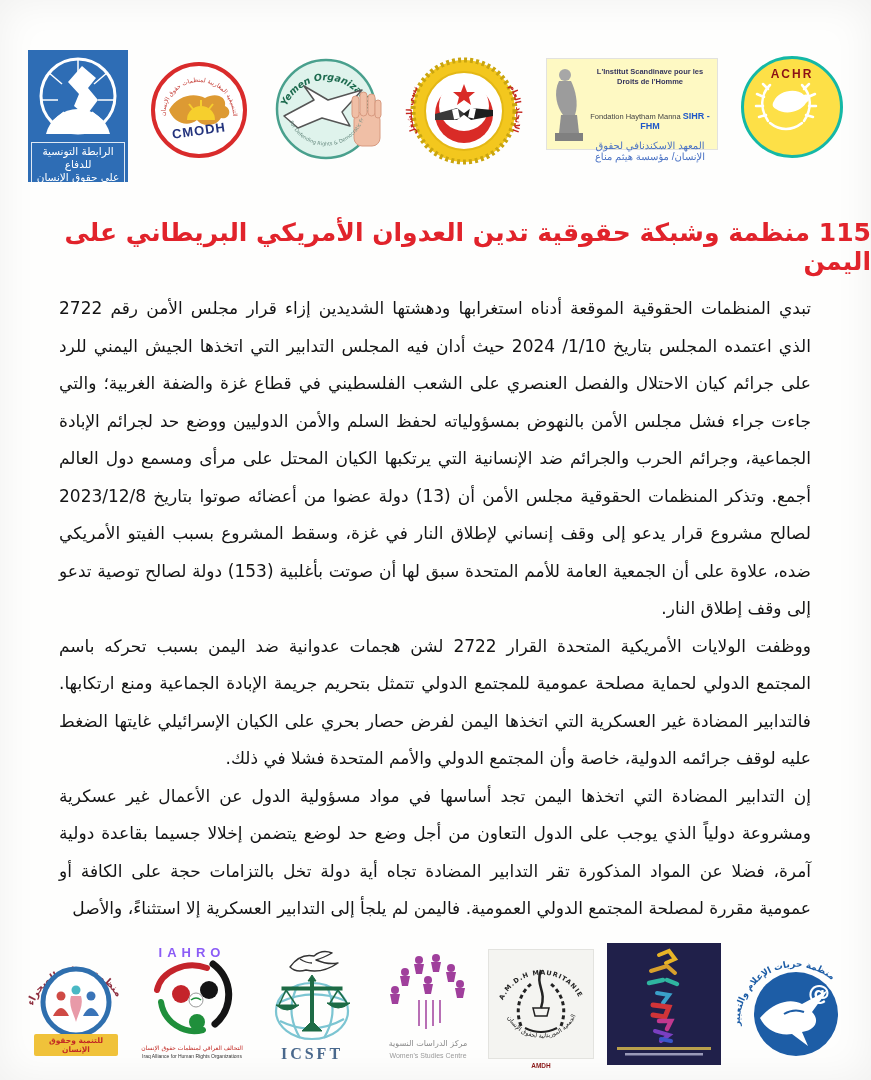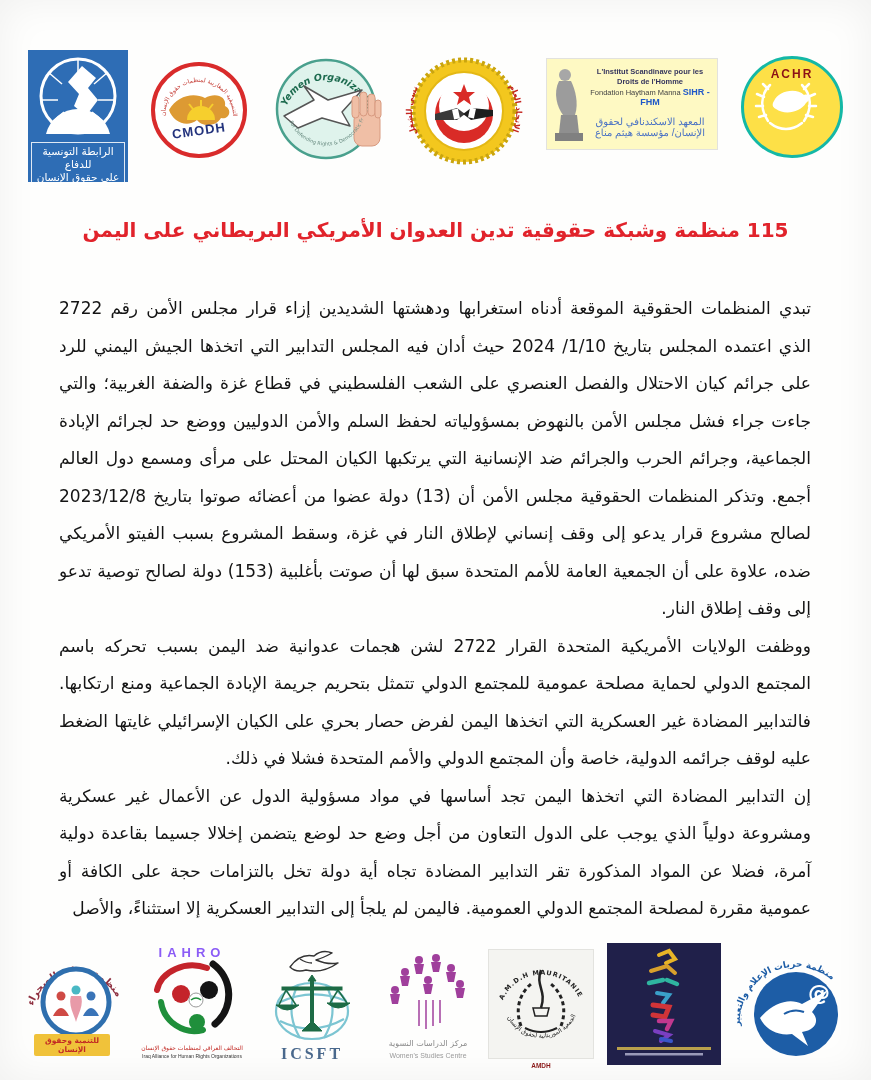--- a/index.html
+++ b/index.html
@@ -22,35 +22,35 @@
   .cmodh-label{position:absolute;left:0;right:0;bottom:16px;text-align:center;color:#23337d;font-weight:bold;font-size:13px;letter-spacing:1px;transform:rotate(-8deg);font-family:"Liberation Sans",sans-serif;}
   
   .yemen{width:112px;height:106px;margin-top:6px;}
   
   .ugtt{width:118px;height:112px;margin-top:6px;}
   
   .sihr{width:172px;height:92px;margin-top:8px;background:#fef9c3;border:1px solid #e2e2de;box-sizing:border-box;}
   .sihr-statue{position:absolute;left:2px;top:4px;}
   .sihr-texts{position:absolute;left:38px;top:8px;width:130px;text-align:center;font-family:"Liberation Sans",sans-serif;}
   .sihr-l1{font-size:7.5px;font-weight:bold;color:#36365e;line-height:10px;}
-  .sihr-l2{font-size:7.5px;color:#444;margin-top:0;}
+  .sihr-l2{font-size:7.5px;color:#444;margin-top:24px;}
   .sihr-badge{font-size:9px;font-weight:bold;color:#1f58c9;}
   .sihr-l3{font-size:10px;color:#4a72c4;margin-top:9px;direction:rtl;}
   
   .achr{width:102px;height:102px;margin-top:6px;border-radius:50%;background:#fde047;border:3px solid #14b8a6;box-sizing:border-box;}
   .achr-label{position:absolute;top:8px;left:0;right:0;text-align:center;color:#8c1016;font-weight:bold;font-size:12px;letter-spacing:2px;font-family:"Liberation Sans",sans-serif;}
 
   
-  .title{position:absolute;top:218px;left:0;width:871px;text-align:center;direction:rtl;color:#e1232b;font-weight:bold;font-size:20px;}
+  .title{position:absolute;top:218px;left:0;width:871px;direction:rtl;color:#e1232b;font-weight:bold;font-size:25px;}
   .body-text{position:absolute;top:290px;right:60px;width:752px;direction:rtl;text-align:justify;font-size:17px;line-height:37.5px;color:#141414;}
   .body-text p{margin:0;}
 
   
   .sahara{width:104px;height:120px;}
-  .sahara-banner{position:absolute;left:10px;bottom:8px;width:76px;background:#f0c23a;border-radius:2px;color:#c22a24;font-size:7.5px;font-weight:bold;text-align:center;padding:2px 0;direction:rtl;}
+  .sahara-banner{position:absolute;left:10px;bottom:8px;width:84px;background:#f0c23a;border-radius:2px;color:#c22a24;font-size:7.5px;font-weight:bold;text-align:center;padding:2px 0;direction:rtl;}
   .iahro{width:102px;height:118px;}
   .iahro-label{text-align:center;font-weight:bold;font-size:13px;letter-spacing:5px;color:#8b5cf6;font-family:"Liberation Sans",sans-serif;}
   .iahro-ar{position:absolute;left:0;right:0;bottom:12px;text-align:center;color:#c22a24;font-size:6px;direction:rtl;}
   .iahro-en{position:absolute;left:0;right:0;bottom:4px;text-align:center;color:#333;font-size:5px;font-family:"Liberation Sans",sans-serif;}
   .icsft{width:112px;height:118px;}
   .icsft-label{position:absolute;left:0;right:0;bottom:0;text-align:center;color:#49688c;font-weight:bold;font-size:16px;letter-spacing:3px;font-family:"Liberation Serif",serif;}
   .wsc{width:94px;height:116px;}
   .wsc-ar{position:absolute;left:0;right:0;bottom:14px;text-align:center;color:#8a8a8a;font-size:8px;direction:rtl;}
   .wsc-en{position:absolute;left:0;right:0;bottom:3px;text-align:center;color:#9a9a9a;font-size:7px;font-family:"Liberation Sans",sans-serif;}
   .amdh{width:106px;height:110px;background:#f4f4f1;border:1px solid #e3e3df;box-sizing:border-box;}

